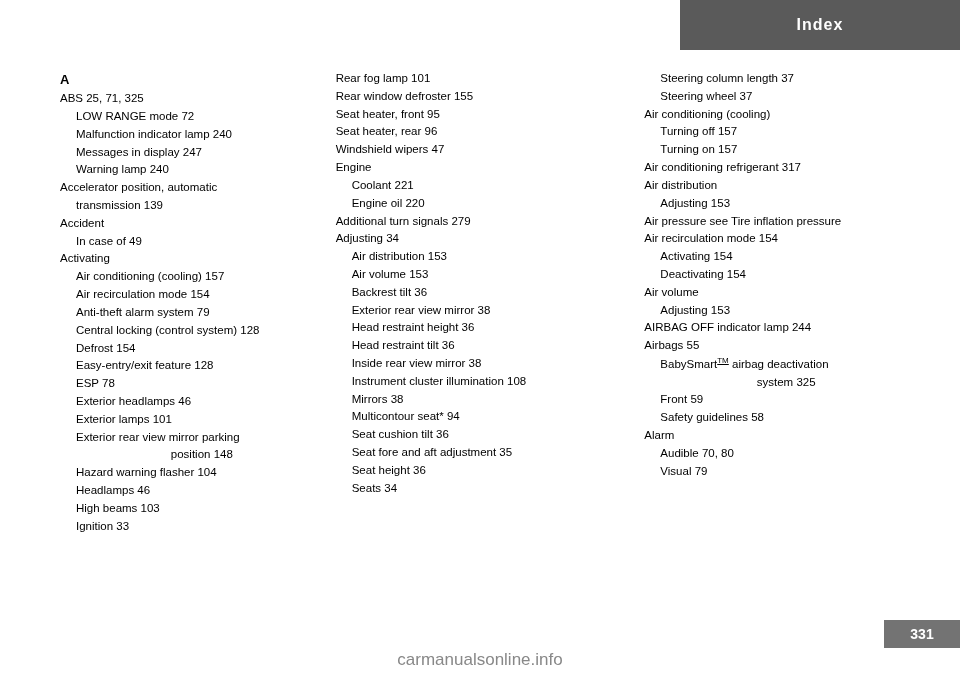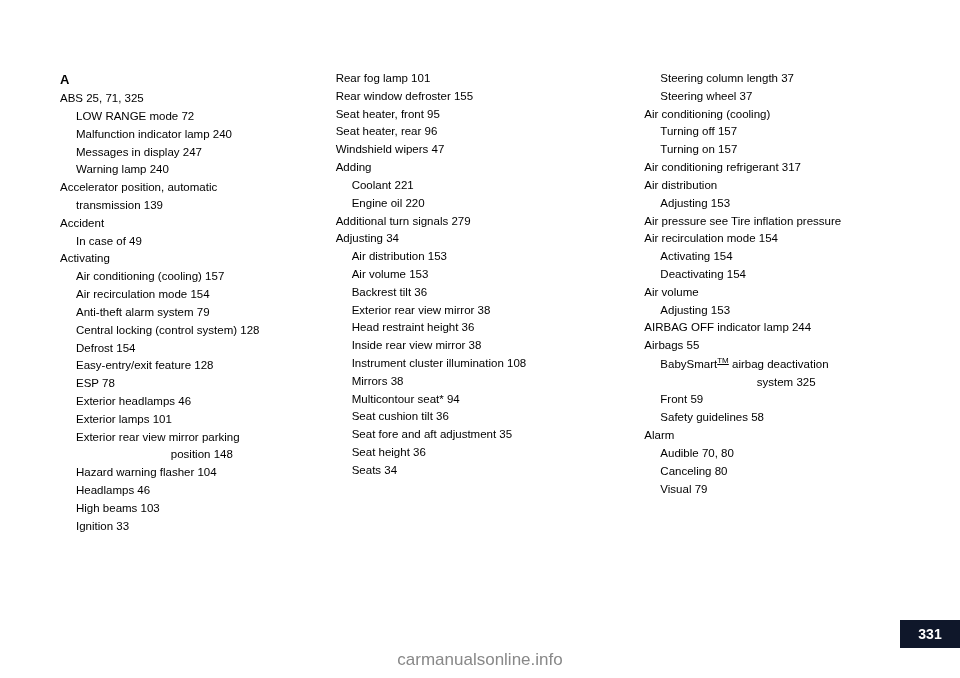--- a/index.html
+++ b/index.html
@@ -39,23 +39,23 @@
       font-size: 16px;
       font-weight: bold;
       letter-spacing: 1px;
     }
 
     
     .page-number-box {
       position: absolute;
       bottom: 30px;
       right: 0;
-      width: 60px;
+      width: 76px;
       height: 28px;
-      background: #0f172a;
+      background: #737373;
       display: flex;
       align-items: center;
       justify-content: center;
     }
 
     .page-number {
       color: #ffffff;
       font-size: 14px;
       font-weight: bold;
     }
@@ -120,41 +120,45 @@
       font-size: 8px;
       vertical-align: super;
       text-decoration: underline;
     }
   </style>
 </head>
 <body>
 
 <div class="page">
 
+  <div class="header-banner">
+    <span class="header-title">Index</span>
+  </div>
 
   <div class="content">
 
     <div class="column" id="col1-render"><span class="index-letter">A</span><span class="entry-main">ABS 25, 71, 325</span><span class="entry-sub">LOW RANGE mode 72</span><span class="entry-sub">Malfunction indicator lamp 240</span><span class="entry-sub">Messages in display 247</span><span class="entry-sub">Warning lamp 240</span><span class="entry-main">Accelerator position, automatic</span><span class="entry-sub">transmission 139</span><span class="entry-main">Accident</span><span class="entry-sub">In case of 49</span><span class="entry-main">Activating</span><span class="entry-sub">Air conditioning (cooling) 157</span><span class="entry-sub">Air recirculation mode 154</span><span class="entry-sub">Anti-theft alarm system 79</span><span class="entry-sub">Central locking (control system) 128</span><span class="entry-sub">Defrost 154</span><span class="entry-sub">Easy-entry/exit feature 128</span><span class="entry-sub">ESP 78</span><span class="entry-sub">Exterior headlamps 46</span><span class="entry-sub">Exterior lamps 101</span><span class="entry-sub">Exterior rear view mirror parking</span><span class="entry-sub2">position 148</span><span class="entry-sub">Hazard warning flasher 104</span><span class="entry-sub">Headlamps 46</span><span class="entry-sub">High beams 103</span><span class="entry-sub">Ignition 33</span></div>
 
     <div class="column" id="col2-render">
         <span class="entry-main">Rear fog lamp 101</span>
         <span class="entry-main">Rear window defroster 155</span>
         <span class="entry-main">Seat heater, front 95</span>
         <span class="entry-main">Seat heater, rear 96</span>
         <span class="entry-main">Windshield wipers 47</span>
-        <span class="entry-main">Adding</span>
+        <span class="entry-main">Engine</span>
         <span class="entry-sub">Coolant 221</span>
         <span class="entry-sub">Engine oil 220</span>
         <span class="entry-main">Additional turn signals 279</span>
         <span class="entry-main">Adjusting 34</span>
         <span class="entry-sub">Air distribution 153</span>
         <span class="entry-sub">Air volume 153</span>
         <span class="entry-sub">Backrest tilt 36</span>
         <span class="entry-sub">Exterior rear view mirror 38</span>
         <span class="entry-sub">Head restraint height 36</span>
+        <span class="entry-sub">Head restraint tilt 36</span>
         <span class="entry-sub">Inside rear view mirror 38</span>
         <span class="entry-sub">Instrument cluster illumination 108</span>
         <span class="entry-sub">Mirrors 38</span>
         <span class="entry-sub">Multicontour seat* 94</span>
         <span class="entry-sub">Seat cushion tilt 36</span>
         <span class="entry-sub">Seat fore and aft adjustment 35</span>
         <span class="entry-sub">Seat height 36</span>
         <span class="entry-sub">Seats 34</span>
       </div>
 
@@ -174,21 +178,20 @@
         <span class="entry-main">Air volume</span>
         <span class="entry-sub">Adjusting 153</span>
         <span class="entry-main">AIRBAG OFF indicator lamp 244</span>
         <span class="entry-main">Airbags 55</span>
         <span class="entry-sub">BabySmart<sup>TM</sup> airbag deactivation</span>
         <span class="entry-sub2">system 325</span>
         <span class="entry-sub">Front 59</span>
         <span class="entry-sub">Safety guidelines 58</span>
         <span class="entry-main">Alarm</span>
         <span class="entry-sub">Audible 70, 80</span>
-        <span class="entry-sub">Canceling 80</span>
         <span class="entry-sub">Visual 79</span>
       </div>
   </div>
 
   <div class="page-number-box">
     <span class="page-number">331</span>
   </div>
 
   <div class="watermark">carmanualsonline.info</div>
 

